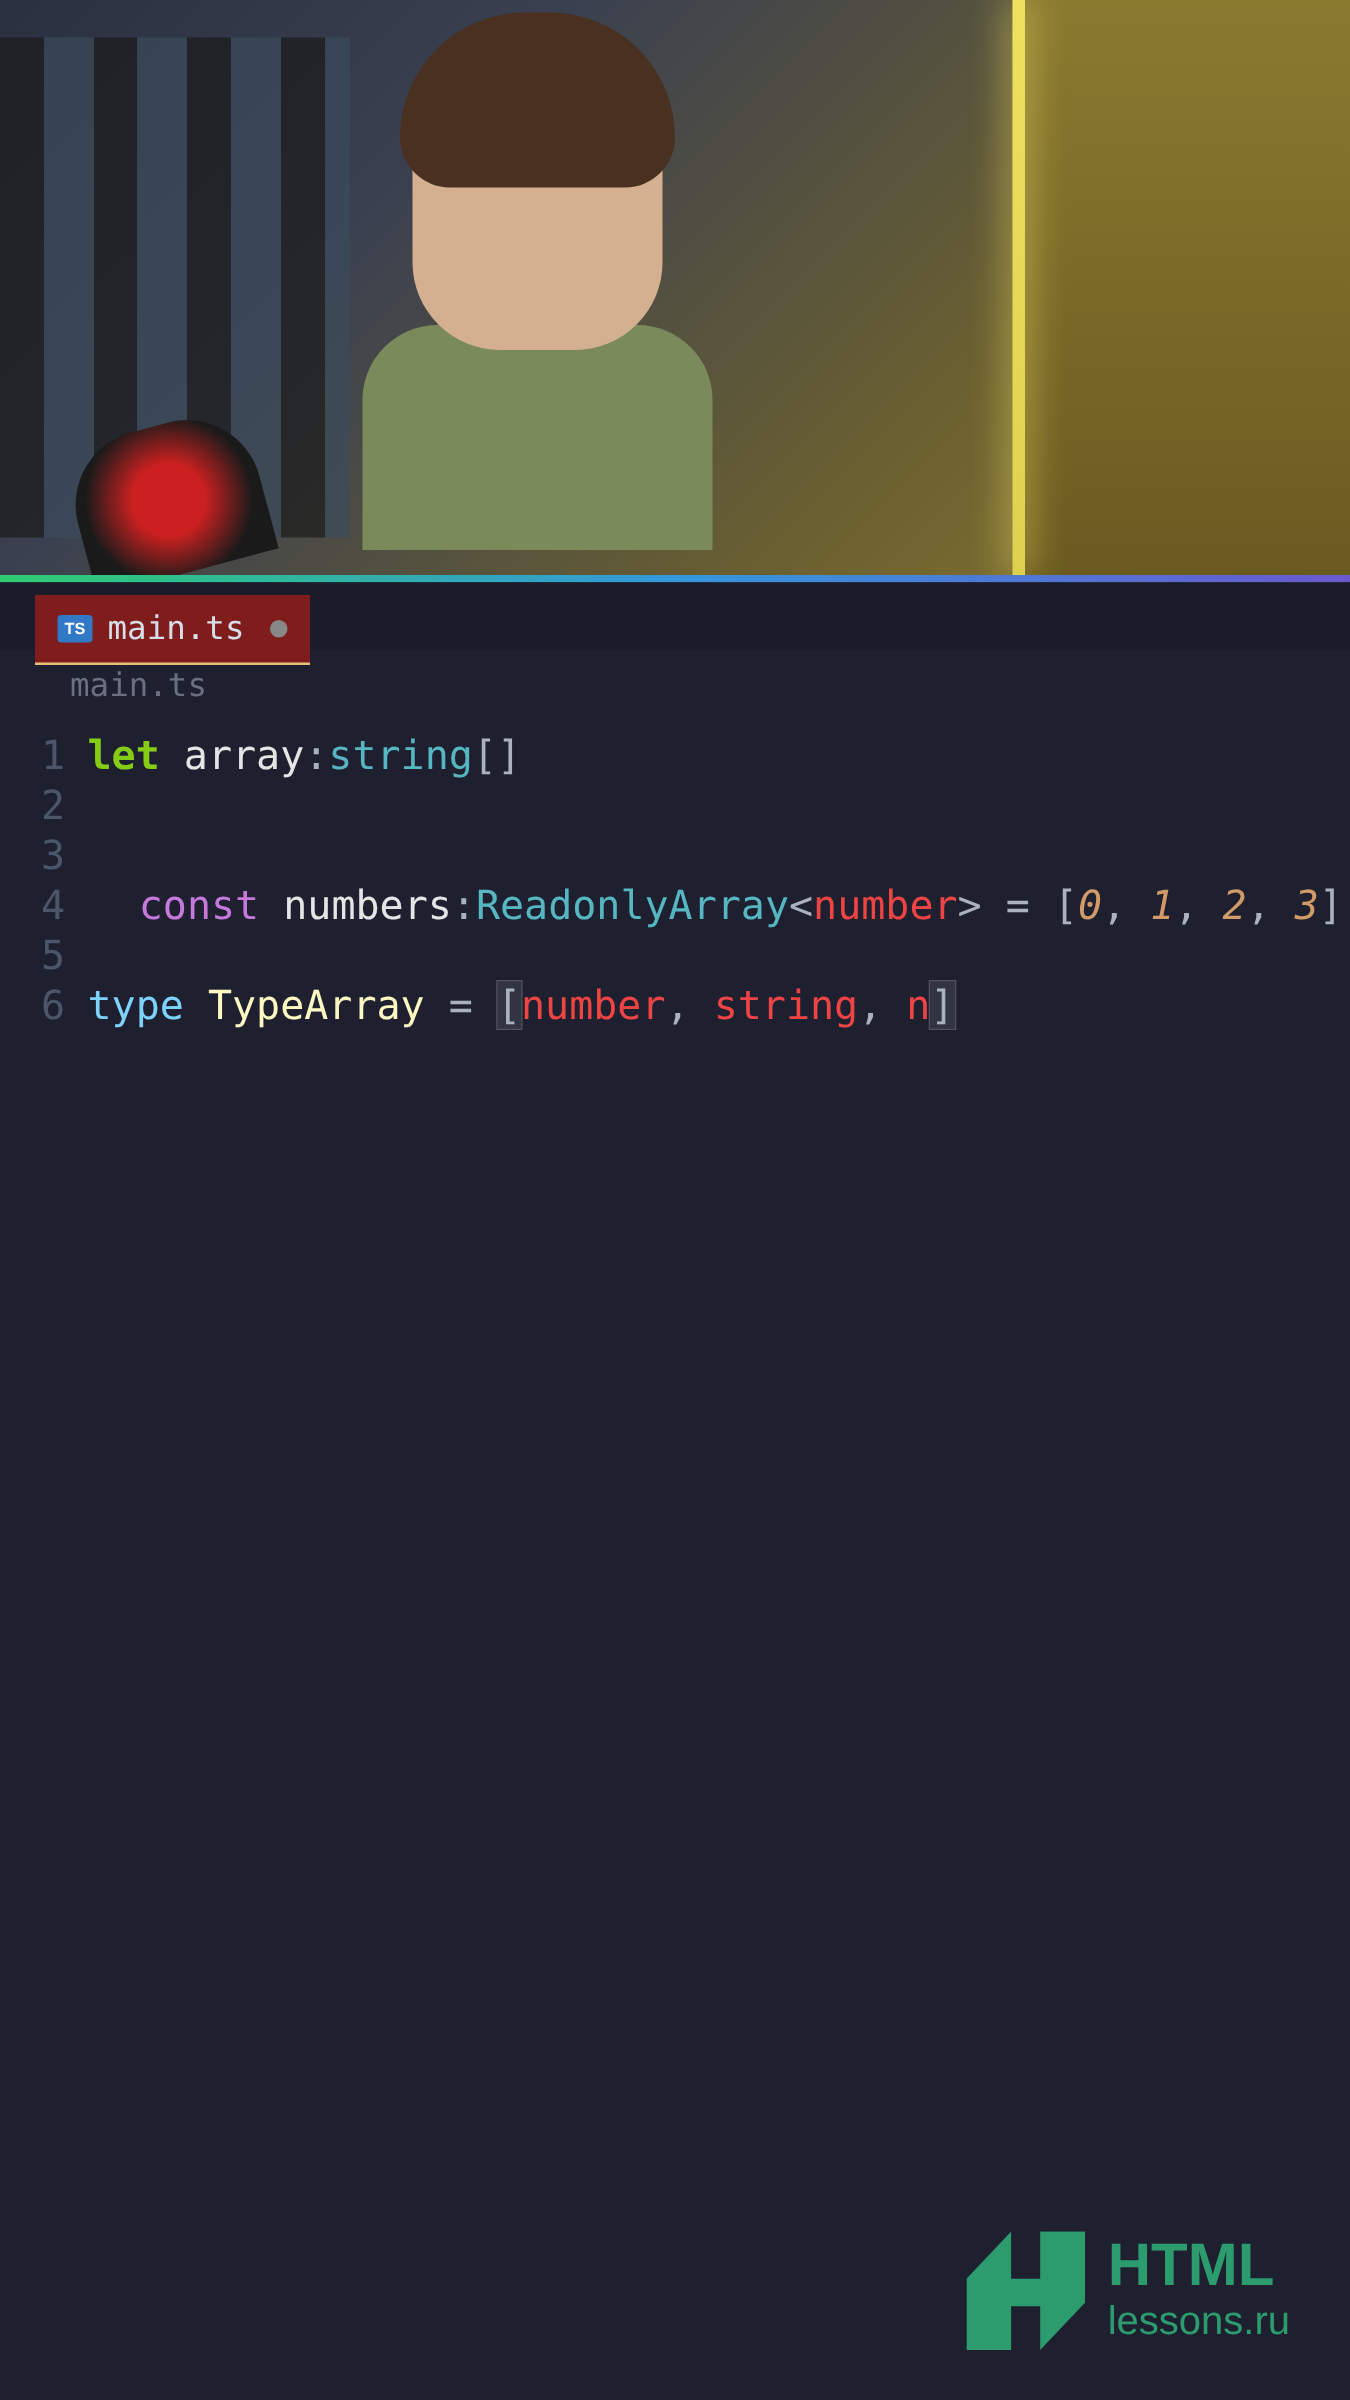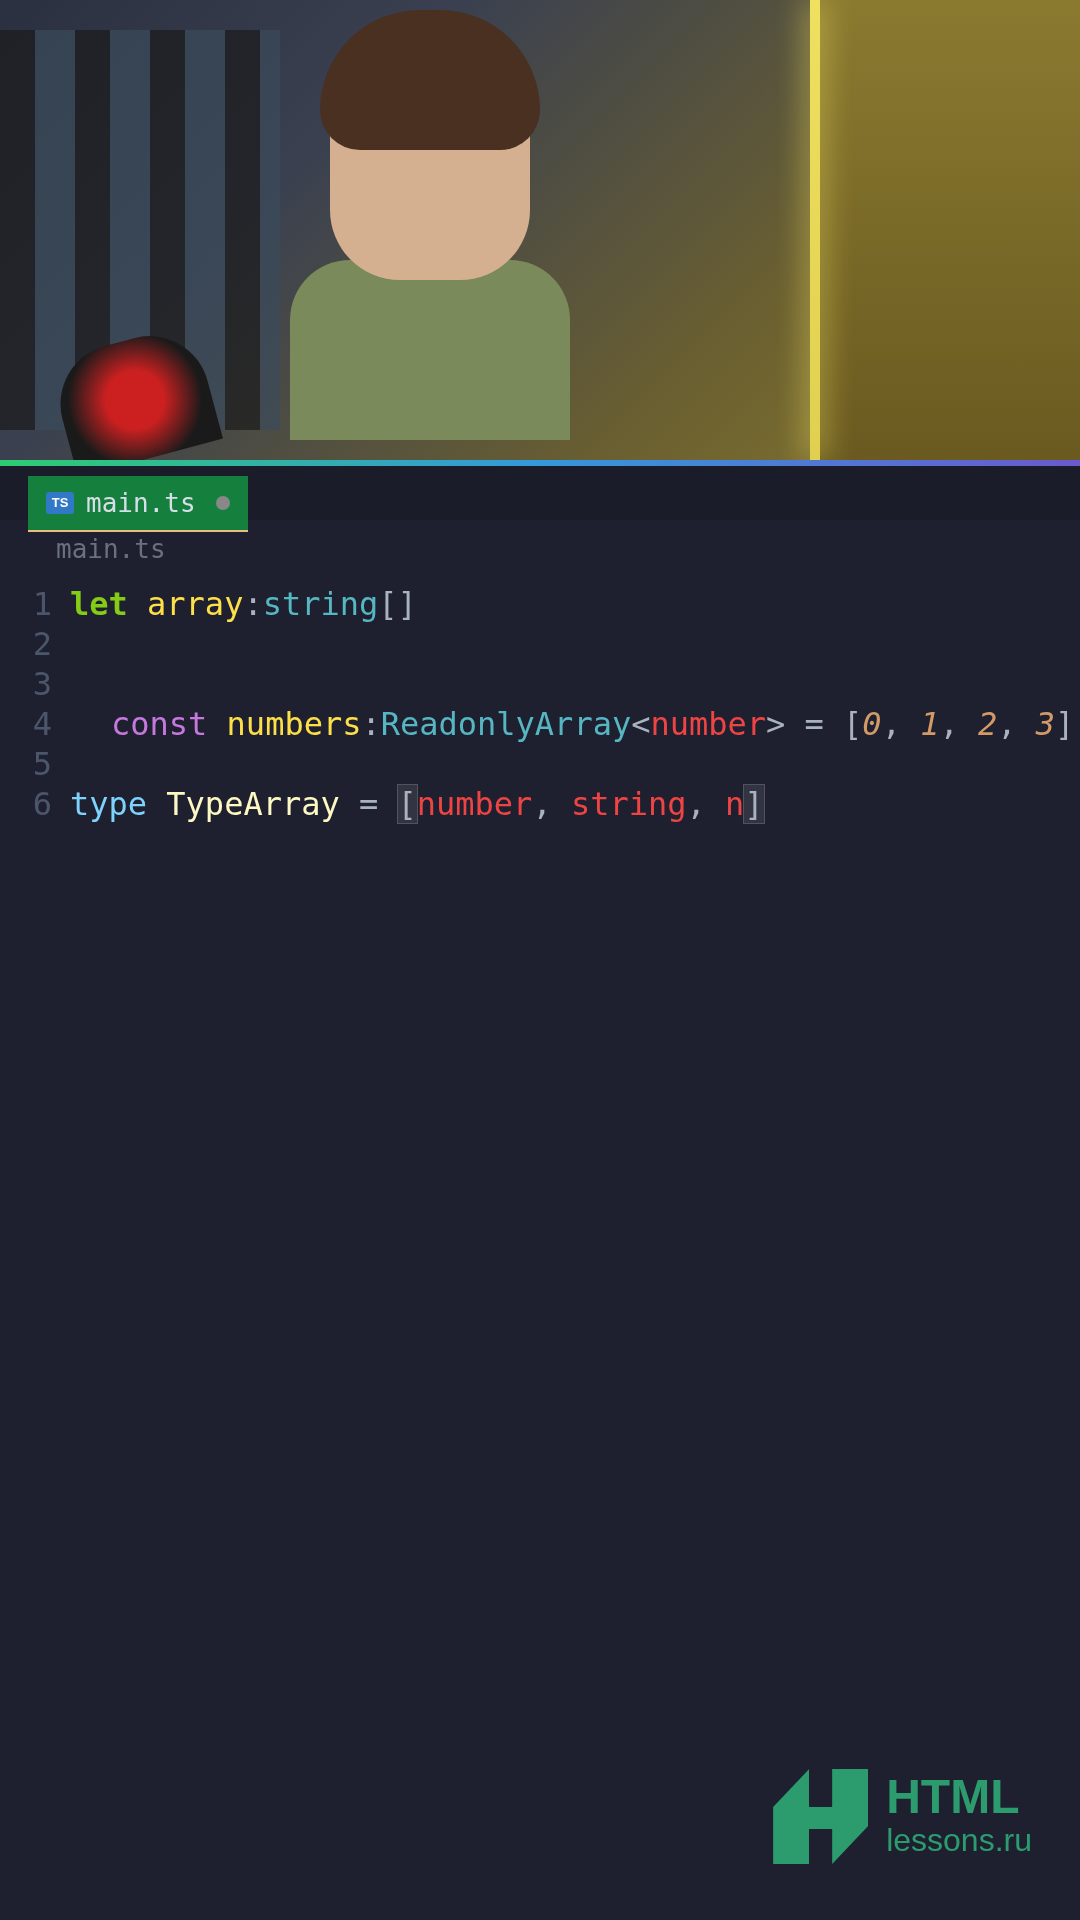--- a/index.html
+++ b/index.html
@@ -101,21 +101,21 @@
       display: flex;
       align-items: center;
       padding-left: 28px;
       background: #1a1c2a;
     }
     .tab {
       display: flex;
       align-items: center;
       gap: 12px;
       padding: 12px 18px;
-      background: #15803d;
+      background: #7f1d1d;
       border-bottom: 2px solid #e5c07b;
       position: relative;
       margin-top: 21px;
     }
     .ts-badge {
       width: 28px;
       height: 22px;
       background: #3178c6;
       border-radius: 3px;
       display: flex;
@@ -161,35 +161,35 @@
       flex-shrink: 0;
     }
     .code-content {
       color: #d8dee9;
       white-space: pre;
     }
     .kw-let { color: #84cc16; font-weight: bold; }
     .kw-const { color: #c678dd; margin-left: 41px; }
     .kw-type { color: #7dd3fc; }
     .type-name { color: #fef9c3; }
-    .var-name { color: #fde047; }
+    .var-name { color: #e5e5e5; }
     .type-anno { color: #56b6c2; }
     .type-generic { color: #56b6c2; }
     .punct { color: #abb2bf; }
     .string { color: #98c379; }
     .number { color: #d19a66; font-style: italic; }
     .type-primitive { color: #ef4444; }
     .operator { color: #abb2bf; }
     .bracket-hl {
       background: rgba(200,200,200,0.12);
       outline: 1px solid rgba(200,200,200,0.3);
     }
     .logo {
       position: absolute;
-      bottom: 56px;
+      bottom: 40px;
       right: 48px;
       display: flex;
       align-items: center;
       gap: 18px;
     }
     .logo-icon {
       width: 95px;
       height: 95px;
       position: relative;
     }

